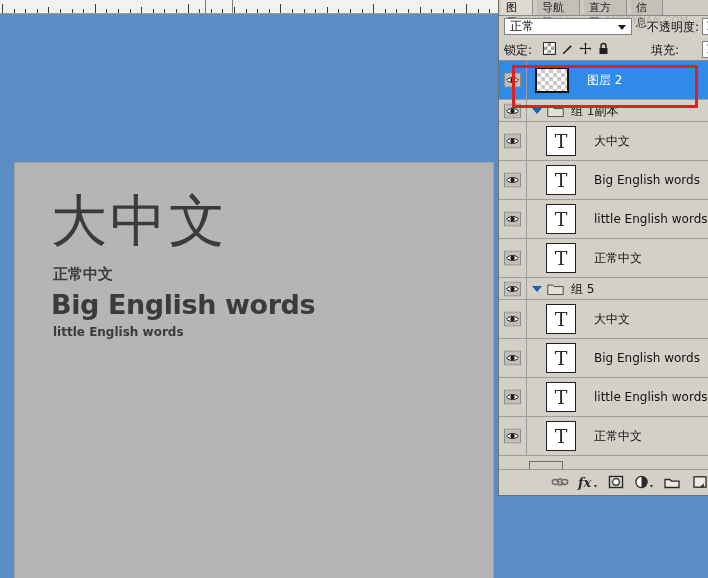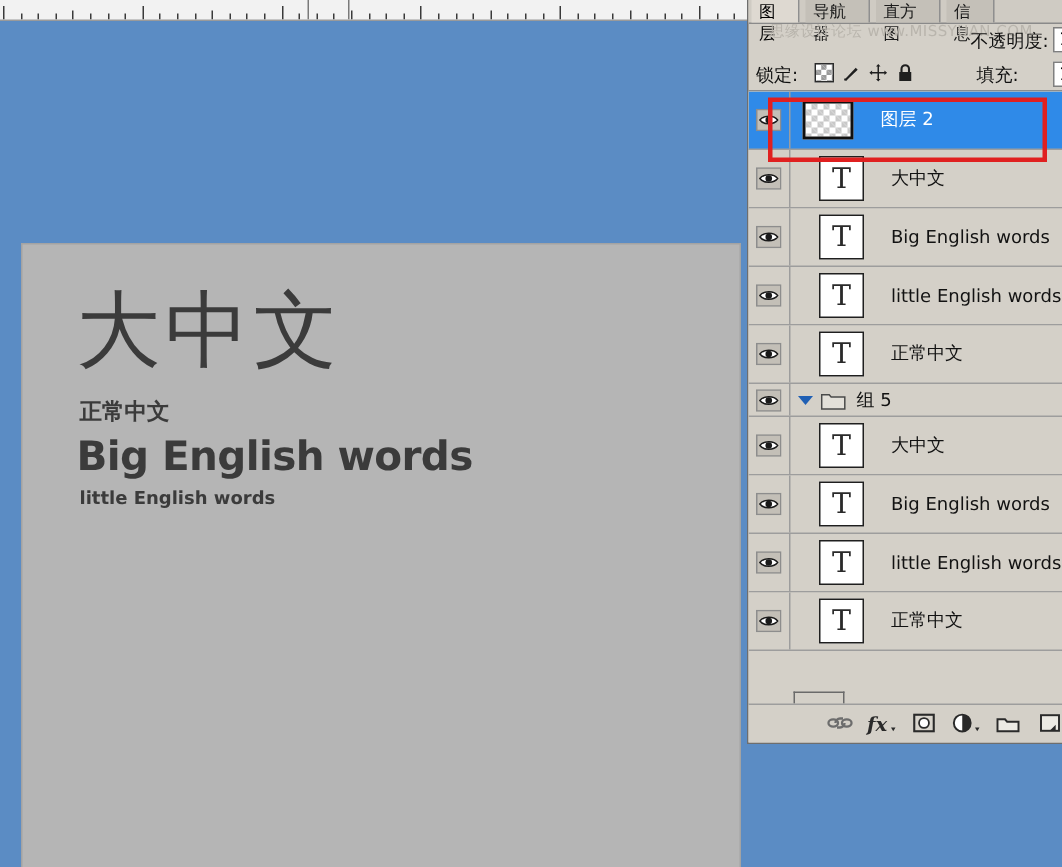--- a/index.html
+++ b/index.html
@@ -442,20 +442,24 @@
     <div id="tabbar">
         <div class="tab active" style="left: 2px; width: 32px;">图层</div>
         <div class="tab" style="left: 38px; width: 43px;">导航器</div>
         <div class="tab" style="left: 85px; width: 43px;">直方图</div>
         <div class="tab" style="left: 132px; width: 32px;">信息</div>
       </div>
 
     <div id="watermark">思缘设计论坛 www.MISSYUAN.COM</div>
 
     <div id="row-blend">
+      <div id="blend-select">
+        <span>正常</span>
+        <span id="blend-arrow"></span>
+      </div>
       <div id="opacity-label">不透明度:</div>
       <div id="opacity-field">100</div>
     </div>
 
     <div id="row-lock">
       <div id="lock-label">锁定:</div>
 
       <div id="li-transparent" class="lockicon"></div>
 
       <div id="li-brush" class="lockicon">
@@ -486,20 +490,34 @@
         <div class="layer-row selected">
           <div class="eye-cell">
             <div class="eye"><svg width="17" height="15" viewBox="0 0 17 15" aria-hidden="true">
                 <rect x="0.5" y="0.5" width="16" height="14" fill="#c3bfb7" stroke="#8d8d8d"></rect>
                 <path d="M2.6 7.5 C5 4.2 12 4.2 14.4 7.5 C12 10.8 5 10.8 2.6 7.5 Z" fill="#ffffff" stroke="#1a1a1a" stroke-width="1"></path>
                 <circle cx="8.5" cy="7.5" r="2.2" fill="#1a1a1a"></circle>
               </svg></div>
           </div>
           <div class="thumb checker"></div>
           <div class="layer-name">图层 2</div>
+        </div>
+        <div class="layer-row group">
+          <div class="eye-cell">
+            <div class="eye"><svg width="17" height="15" viewBox="0 0 17 15" aria-hidden="true">
+                <rect x="0.5" y="0.5" width="16" height="14" fill="#c3bfb7" stroke="#8d8d8d"></rect>
+                <path d="M2.6 7.5 C5 4.2 12 4.2 14.4 7.5 C12 10.8 5 10.8 2.6 7.5 Z" fill="#ffffff" stroke="#1a1a1a" stroke-width="1"></path>
+                <circle cx="8.5" cy="7.5" r="2.2" fill="#1a1a1a"></circle>
+              </svg></div>
+          </div>
+          <div class="disclosure"></div>
+          <div class="folder"><svg width="17" height="13" viewBox="0 0 17 13" aria-hidden="true">
+              <path d="M0.8 2.6 h5 l1.3 1.5 h9.1 v8 h-15.4 Z" fill="#e3e0d9" stroke="#4a4a4a" stroke-width="1"></path>
+            </svg></div>
+          <div class="group-name">组 1副本</div>
         </div>
         <div class="layer-row indent">
           <div class="eye-cell">
             <div class="eye"><svg width="17" height="15" viewBox="0 0 17 15" aria-hidden="true">
                 <rect x="0.5" y="0.5" width="16" height="14" fill="#c3bfb7" stroke="#8d8d8d"></rect>
                 <path d="M2.6 7.5 C5 4.2 12 4.2 14.4 7.5 C12 10.8 5 10.8 2.6 7.5 Z" fill="#ffffff" stroke="#1a1a1a" stroke-width="1"></path>
                 <circle cx="8.5" cy="7.5" r="2.2" fill="#1a1a1a"></circle>
               </svg></div>
           </div>
           <div class="thumb">T</div>

